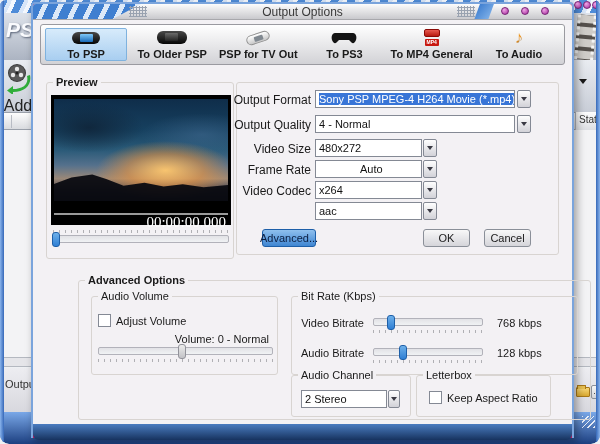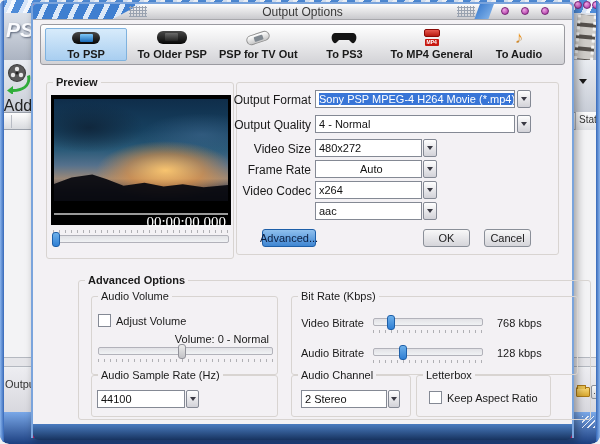--- a/index.html
+++ b/index.html
@@ -268,25 +268,20 @@
           <div class="abs ticks" style="left:81px;top:33px;width:110px;"></div>
           <div class="abs sublbl" style="left:205px;top:20px;">768 kbps</div>
           <div class="abs sublbl" style="left:0;top:50px;width:72px;text-align:right;">Audio Bitrate</div>
           <div class="abs track" style="left:81px;top:51px;width:110px;">
             <div class="thumb" style="left: 27%;"></div>
           </div>
           <div class="abs ticks" style="left:81px;top:63px;width:110px;"></div>
           <div class="abs sublbl" style="left:205px;top:50px;">128 kbps</div>
         </div>
 
-        <div class="abs gbox" style="left:12px;top:94px;width:187px;height:42px;">
-          <div class="gtitle">Audio Sample Rate (Hz)</div>
-          <div class="abs combo" style="left:5px;top:14px;width:88px;">44100</div>
-          <div class="abs arrowbtn" style="left:94px;top:14px;width:13px;"></div>
-        </div>
 
         <div class="abs gbox" style="left:212px;top:94px;width:120px;height:42px;">
           <div class="gtitle">Audio Channel</div>
           <div class="abs combo" style="left:9px;top:14px;width:86px;">2 Stereo</div>
           <div class="abs arrowbtn" style="left:96px;top:14px;width:12px;"></div>
         </div>
 
         <div class="abs gbox" style="left:337px;top:94px;width:135px;height:42px;">
           <div class="gtitle">Letterbox</div>
           <div class="abs cb" style="left:12px;top:15px;"></div>

